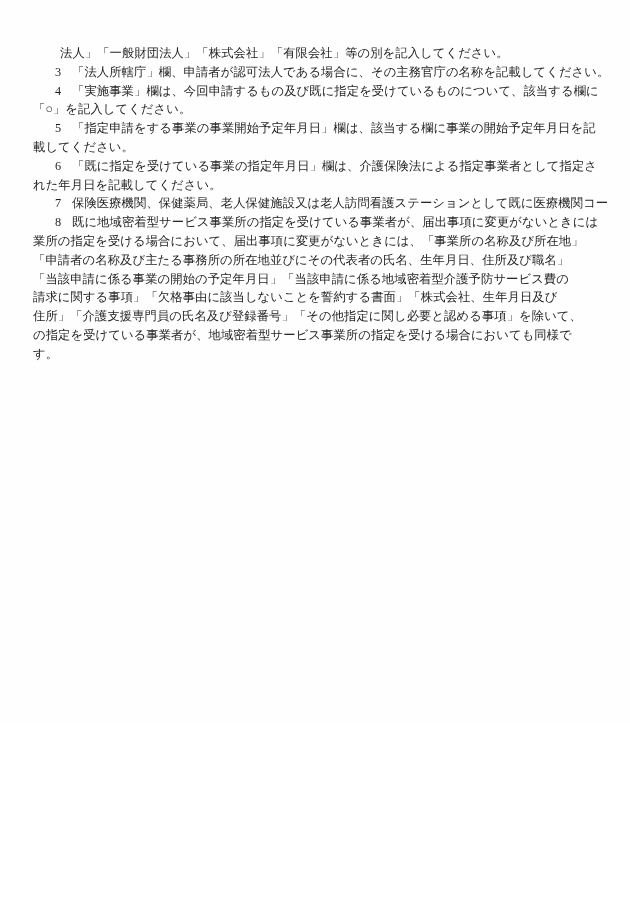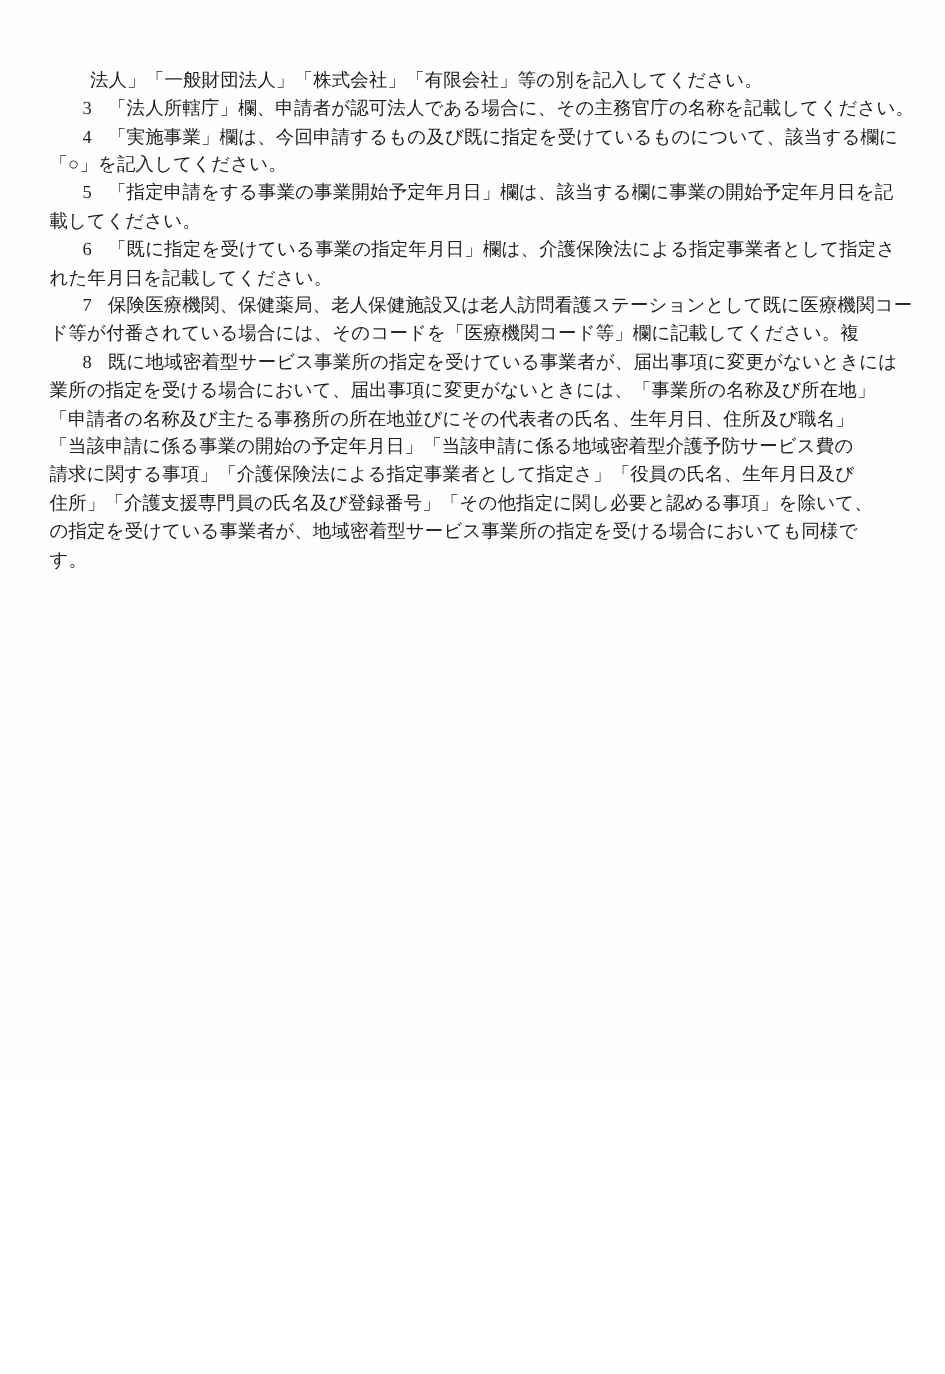--- a/index.html
+++ b/index.html
@@ -52,23 +52,22 @@
   <div class="doc" id="doc-body">
       <div class="line first-cont"><span>法人」「一般財団法人」「株式会社」「有限会社」等の別を記入してください。</span></div>
       <div class="line numbered"><span class="num">3</span><span>「法人所轄庁」欄、申請者が認可法人である場合に、その主務官庁の名称を記載してください。</span></div>
       <div class="line numbered"><span class="num">4</span><span>「実施事業」欄は、今回申請するもの及び既に指定を受けているものについて、該当する欄に</span></div>
       <div class="line"><span>「○」を記入してください。</span></div>
       <div class="line numbered"><span class="num">5</span><span>「指定申請をする事業の事業開始予定年月日」欄は、該当する欄に事業の開始予定年月日を記</span></div>
       <div class="line"><span>載してください。</span></div>
       <div class="line numbered"><span class="num">6</span><span>「既に指定を受けている事業の指定年月日」欄は、介護保険法による指定事業者として指定さ</span></div>
       <div class="line"><span>れた年月日を記載してください。</span></div>
       <div class="line numbered"><span class="num">7</span><span>保険医療機関、保健薬局、老人保健施設又は老人訪問看護ステーションとして既に医療機関コー</span></div>
-      <div class="line"><span>ド等が付番されている場合には、そのコードを「医療機関コード等」欄に記載してください。複</span></div>
       <div class="line numbered"><span class="num">8</span><span>既に地域密着型サービス事業所の指定を受けている事業者が、届出事項に変更がないときには</span></div>
       <div class="line"><span>業所の指定を受ける場合において、届出事項に変更がないときには、「事業所の名称及び所在地」</span></div>
       <div class="line"><span>「申請者の名称及び主たる事務所の所在地並びにその代表者の氏名、生年月日、住所及び職名」</span></div>
       <div class="line"><span>「当該申請に係る事業の開始の予定年月日」「当該申請に係る地域密着型介護予防サービス費の</span></div>
-      <div class="line"><span>請求に関する事項」「介護保険法による指定事業者として指定さ」「役員の氏名、生年月日及び</span></div>
+      <div class="line"><span>請求に関する事項」「欠格事由に該当しないことを誓約する書面」「株式会社、生年月日及び</span></div>
       <div class="line"><span>住所」「介護支援専門員の氏名及び登録番号」「その他指定に関し必要と認める事項」を除いて、</span></div>
       <div class="line"><span>の指定を受けている事業者が、地域密着型サービス事業所の指定を受ける場合においても同様で</span></div>
       <div class="line"><span>す。</span></div>
     </div>
 </div>
 
 </body></html>

